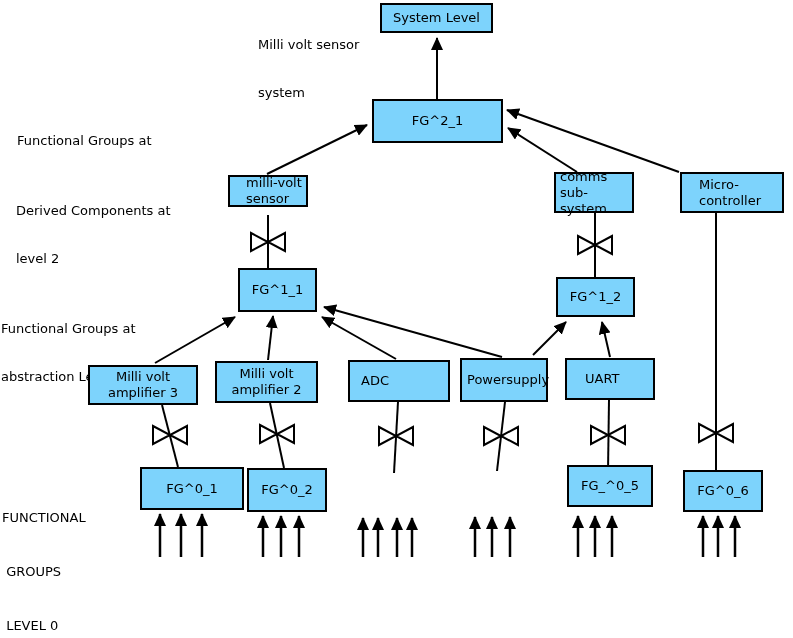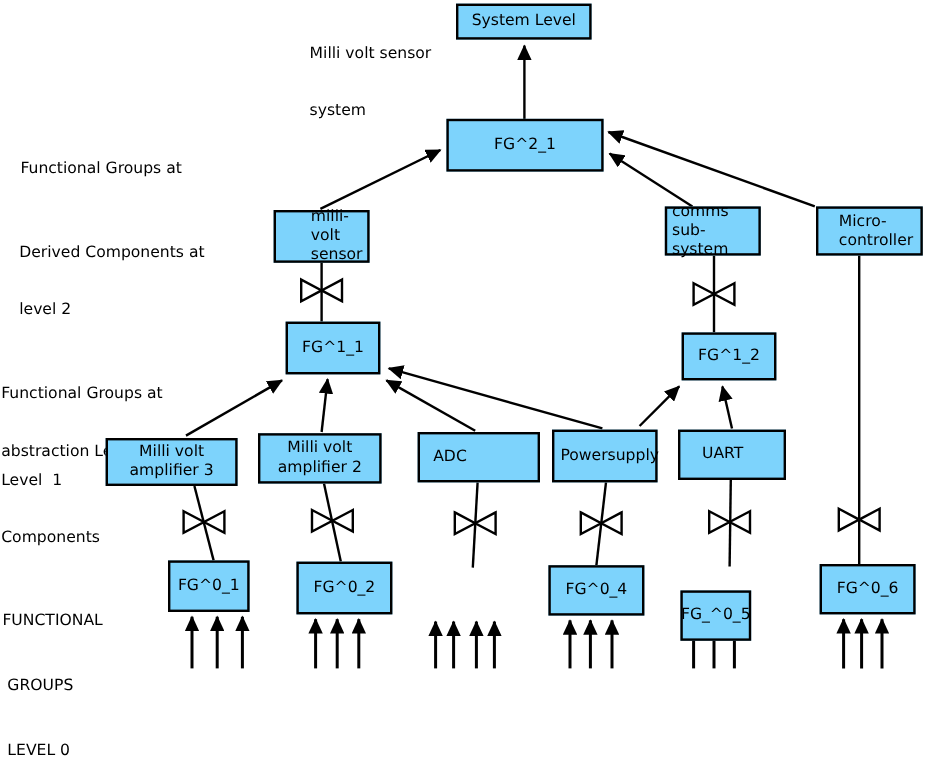--- a/index.html
+++ b/index.html
@@ -90,58 +90,54 @@
     <div>Functional Groups at</div>
   </div>
   <div class="caption" style="left:16px;top:171px;">
     <div>Derived Components at</div>
     <div>level 2</div>
   </div>
   <div class="caption" style="left:1px;top:289px;">
     <div>Functional Groups at</div>
     <div>abstraction Level 1</div>
   </div>
-  <div class="caption" style="left:1px;top:361px;">
-    <div>Level  1</div>
-    <div>Components</div>
-  </div>
   <div class="caption tall" style="left:2px;top:473px;">
     <div>FUNCTIONAL</div>
     <div> GROUPS</div>
     <div> LEVEL 0</div>
   </div>
 
   <div class="box center" style="left:380px;top:3px;width:113px;height:30px;">
     <div>System Level</div>
   </div>
 
   <div class="box center" style="left:372px;top:99px;width:131px;height:44px;">
     <div>FG^2_1</div>
   </div>
 
-  <div class="box left" style="left:228px;top:175px;width:80px;height:44px;padding-left:29px;">
+  <div class="box left" style="left:228px;top:175px;width:80px;height:32px;padding-left:16px;">
     <div>milli-volt</div>
     <div>sensor</div>
   </div>
 
   <div class="box left" style="left:554px;top:172px;width:80px;height:41px;padding-left:4px;">
     <div>comms</div>
     <div>sub-system</div>
   </div>
 
-  <div class="box left" style="left:680px;top:172px;width:89px;height:41px;padding-left:17px;">
+  <div class="box left" style="left:680px;top:172px;width:104px;height:41px;padding-left:17px;">
     <div>Micro-</div>
     <div>controller</div>
   </div>
 
   <div class="box center" style="left:238px;top:268px;width:79px;height:44px;">
     <div>FG^1_1</div>
   </div>
 
-  <div class="box center" style="left:568px;top:277px;width:79px;height:40px;">
+  <div class="box center" style="left:556px;top:277px;width:79px;height:40px;">
     <div>FG^1_2</div>
   </div>
 
   <div class="box center" style="left:88px;top:365px;width:110px;height:40px;">
     <div>Milli volt</div>
     <div>amplifier 3</div>
   </div>
 
   <div class="box center" style="left:215px;top:361px;width:103px;height:42px;">
     <div>Milli volt</div>
@@ -153,30 +149,27 @@
   </div>
 
   <div class="box left" style="left:565px;top:358px;width:90px;height:42px;padding-left:18px;">
     <div>UART</div>
   </div>
 
   <div class="box left" style="left:460px;top:358px;width:88px;height:44px;padding-left:5px;">
     <div>Powersupply</div>
   </div>
 
-  <div class="box center" style="left:140px;top:467px;width:68px;height:43px;">
+  <div class="box center" style="left:140px;top:467px;width:104px;height:43px;">
     <div>FG^0_1</div>
   </div>
   <div class="box center" style="left:247px;top:468px;width:80px;height:44px;">
     <div>FG^0_2</div>
   </div>
-  <div class="box center" style="left:457px;top:471px;width:80px;height:42px;">
-    <div>FG^0_4</div>
-  </div>
-  <div class="box center" style="left:567px;top:492px;width:59px;height:42px;">
+  <div class="box center" style="left:567px;top:465px;width:86px;height:42px;">
     <div>FG_^0_5</div>
   </div>
   <div class="box center" style="left:683px;top:470px;width:80px;height:42px;">
     <div>FG^0_6</div>
   </div>
 
 
 </div>
 
 </body></html>

